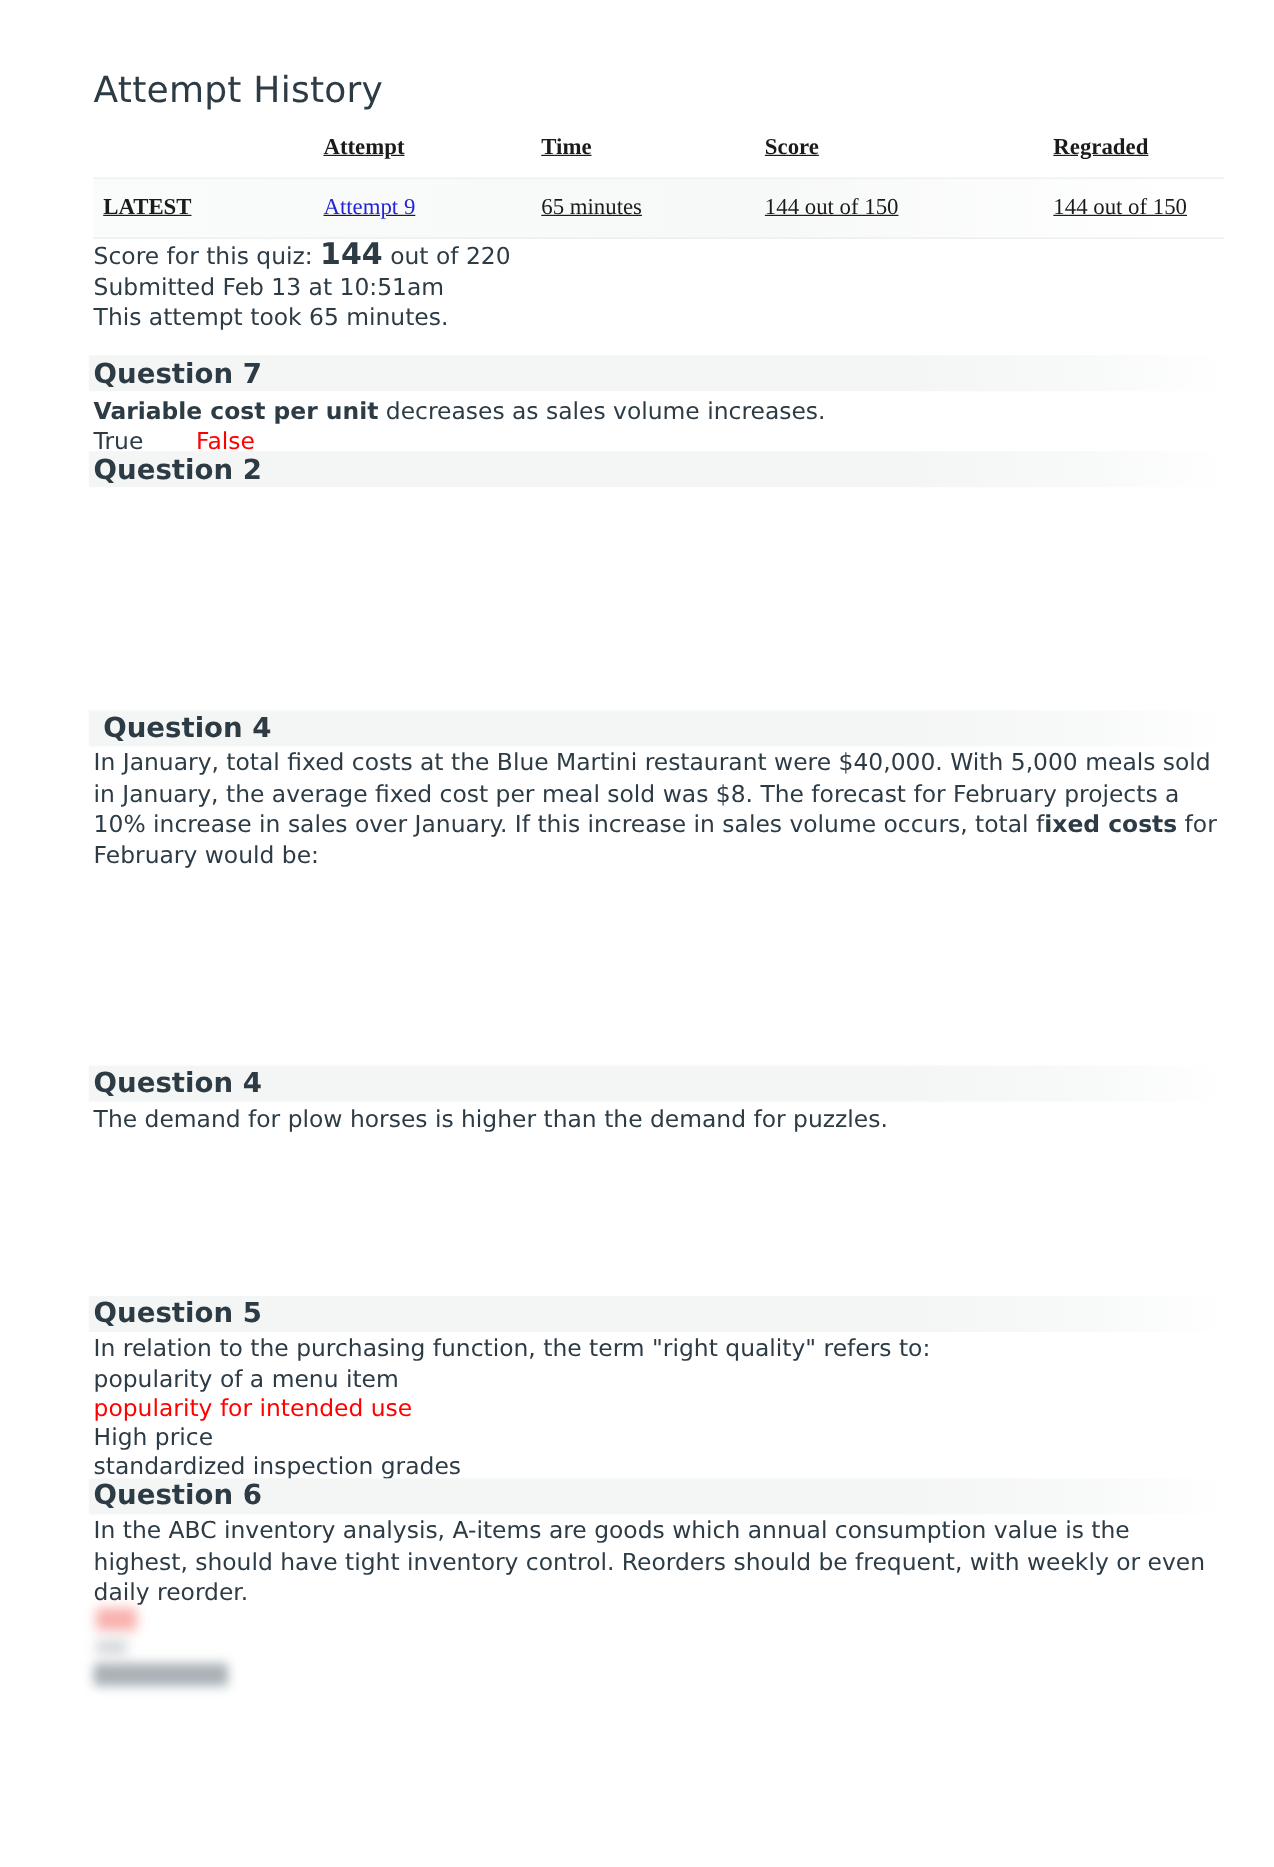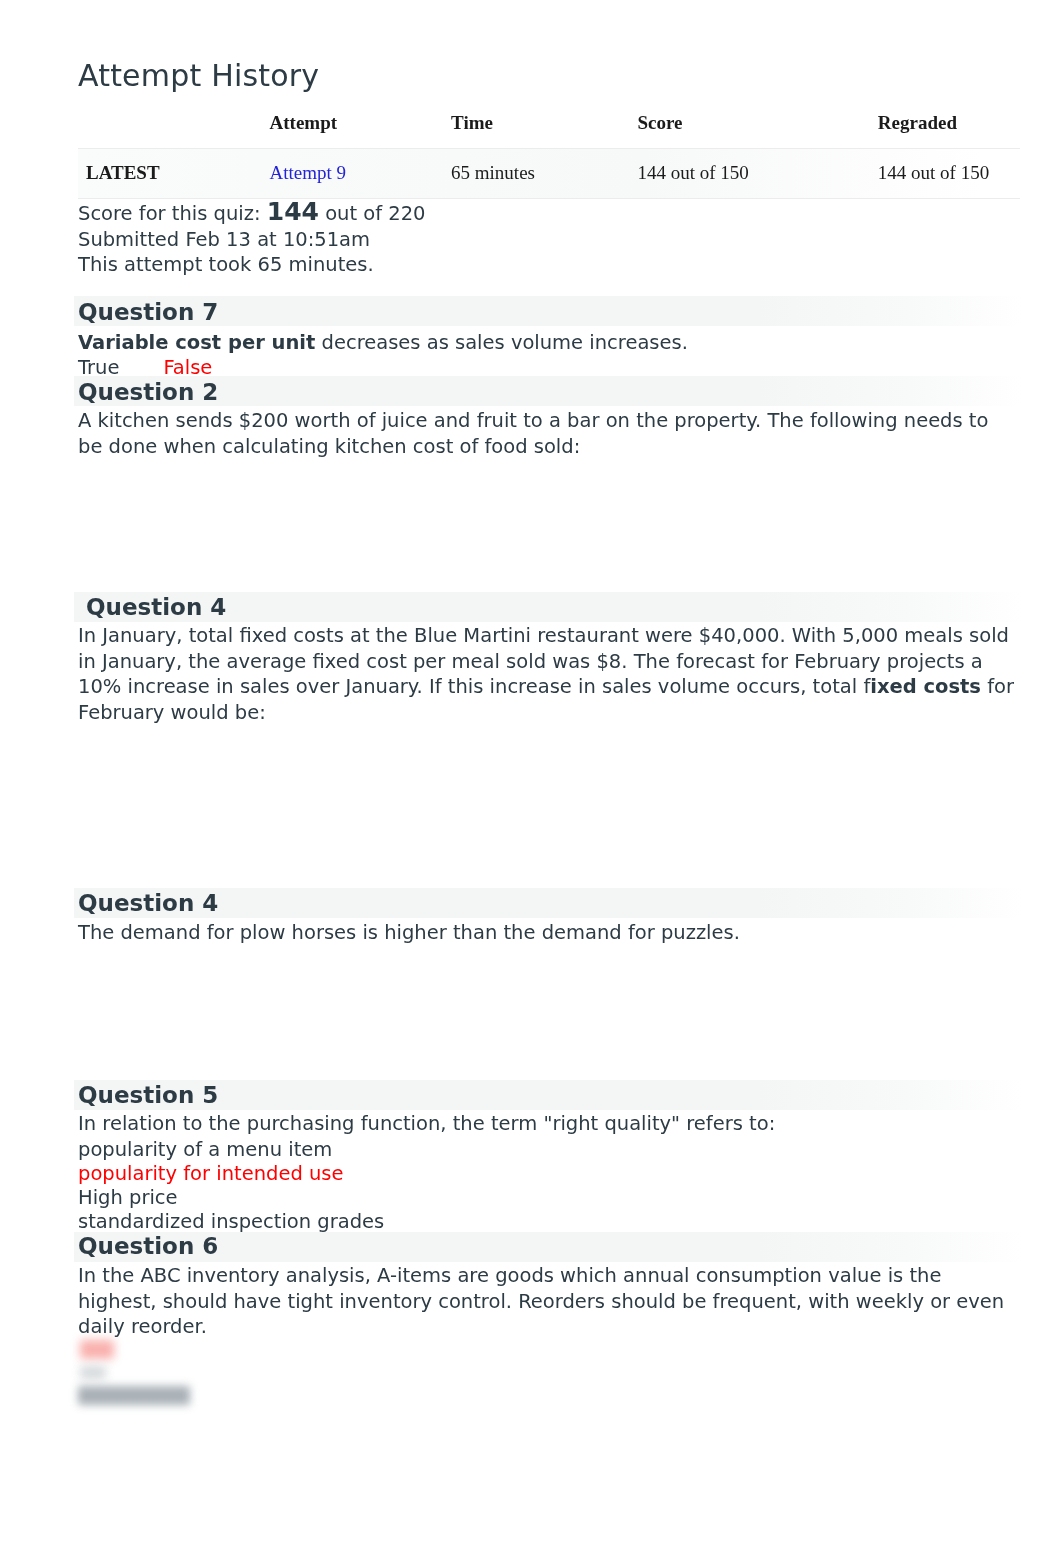--- a/index.html
+++ b/index.html
@@ -38,20 +38,21 @@
   
   .attempt-table {
     position: absolute;
     left: 62px;
     top: 108px;
     width: 942px;
     border-collapse: collapse;
     font-family: "Liberation Serif", serif;
     font-size: 19px;
     color: #1b1b1b;
+    text-decoration: underline;
   }
   .attempt-table th {
     font-weight: 700;
     text-align: left;
     padding: 4px 0 14px 0;
     font-size: 19px;
   }
   .attempt-table td {
     padding: 13px 0 14px 0;
     font-size: 19px;
@@ -210,21 +211,20 @@
     <div>This attempt took 65 minutes.</div>
   </div>
 
   <div class="band" style="top:296px;"></div>
   <div class="q-head" style="top:298px;">Question 7</div>
   <div class="q-body" style="top:330px;"><b>Variable cost per unit</b><span> decreases as sales volume increases.</span></div>
   <div class="inline-opts" style="top:355px;"><span class="true-opt">True</span><span class="false-opt">False</span></div>
 
   <div class="band" style="top:376px;"></div>
   <div class="q-head" style="top:378px;">Question 2</div>
-  <div class="q-body" style="top:408px;">A kitchen sends $200 worth of juice and fruit to a bar on the property. The following needs to be done when calculating kitchen cost of food sold:</div>
 
   <div class="band" style="top:592px;"></div>
   <div class="q-head" style="top:593px;"> Question 4</div>
   <div class="q-body" style="top:623px;"><span>In January, total fixed costs at the Blue Martini restaurant were $40,000. With 5,000 meals sold in January, the average fixed cost per meal sold was $8. The forecast for February projects a 10% increase in sales over January. If this increase in sales volume occurs, total f</span><b>ixed costs</b><span> for February would be:</span></div>
 
   <div class="band" style="top:888px;"></div>
   <div class="q-head" style="top:889px;">Question 4</div>
   <div class="q-body" style="top:920px;">The demand for plow horses is higher than the demand for puzzles.</div>
 
   <div class="band" style="top:1080px;"></div>

